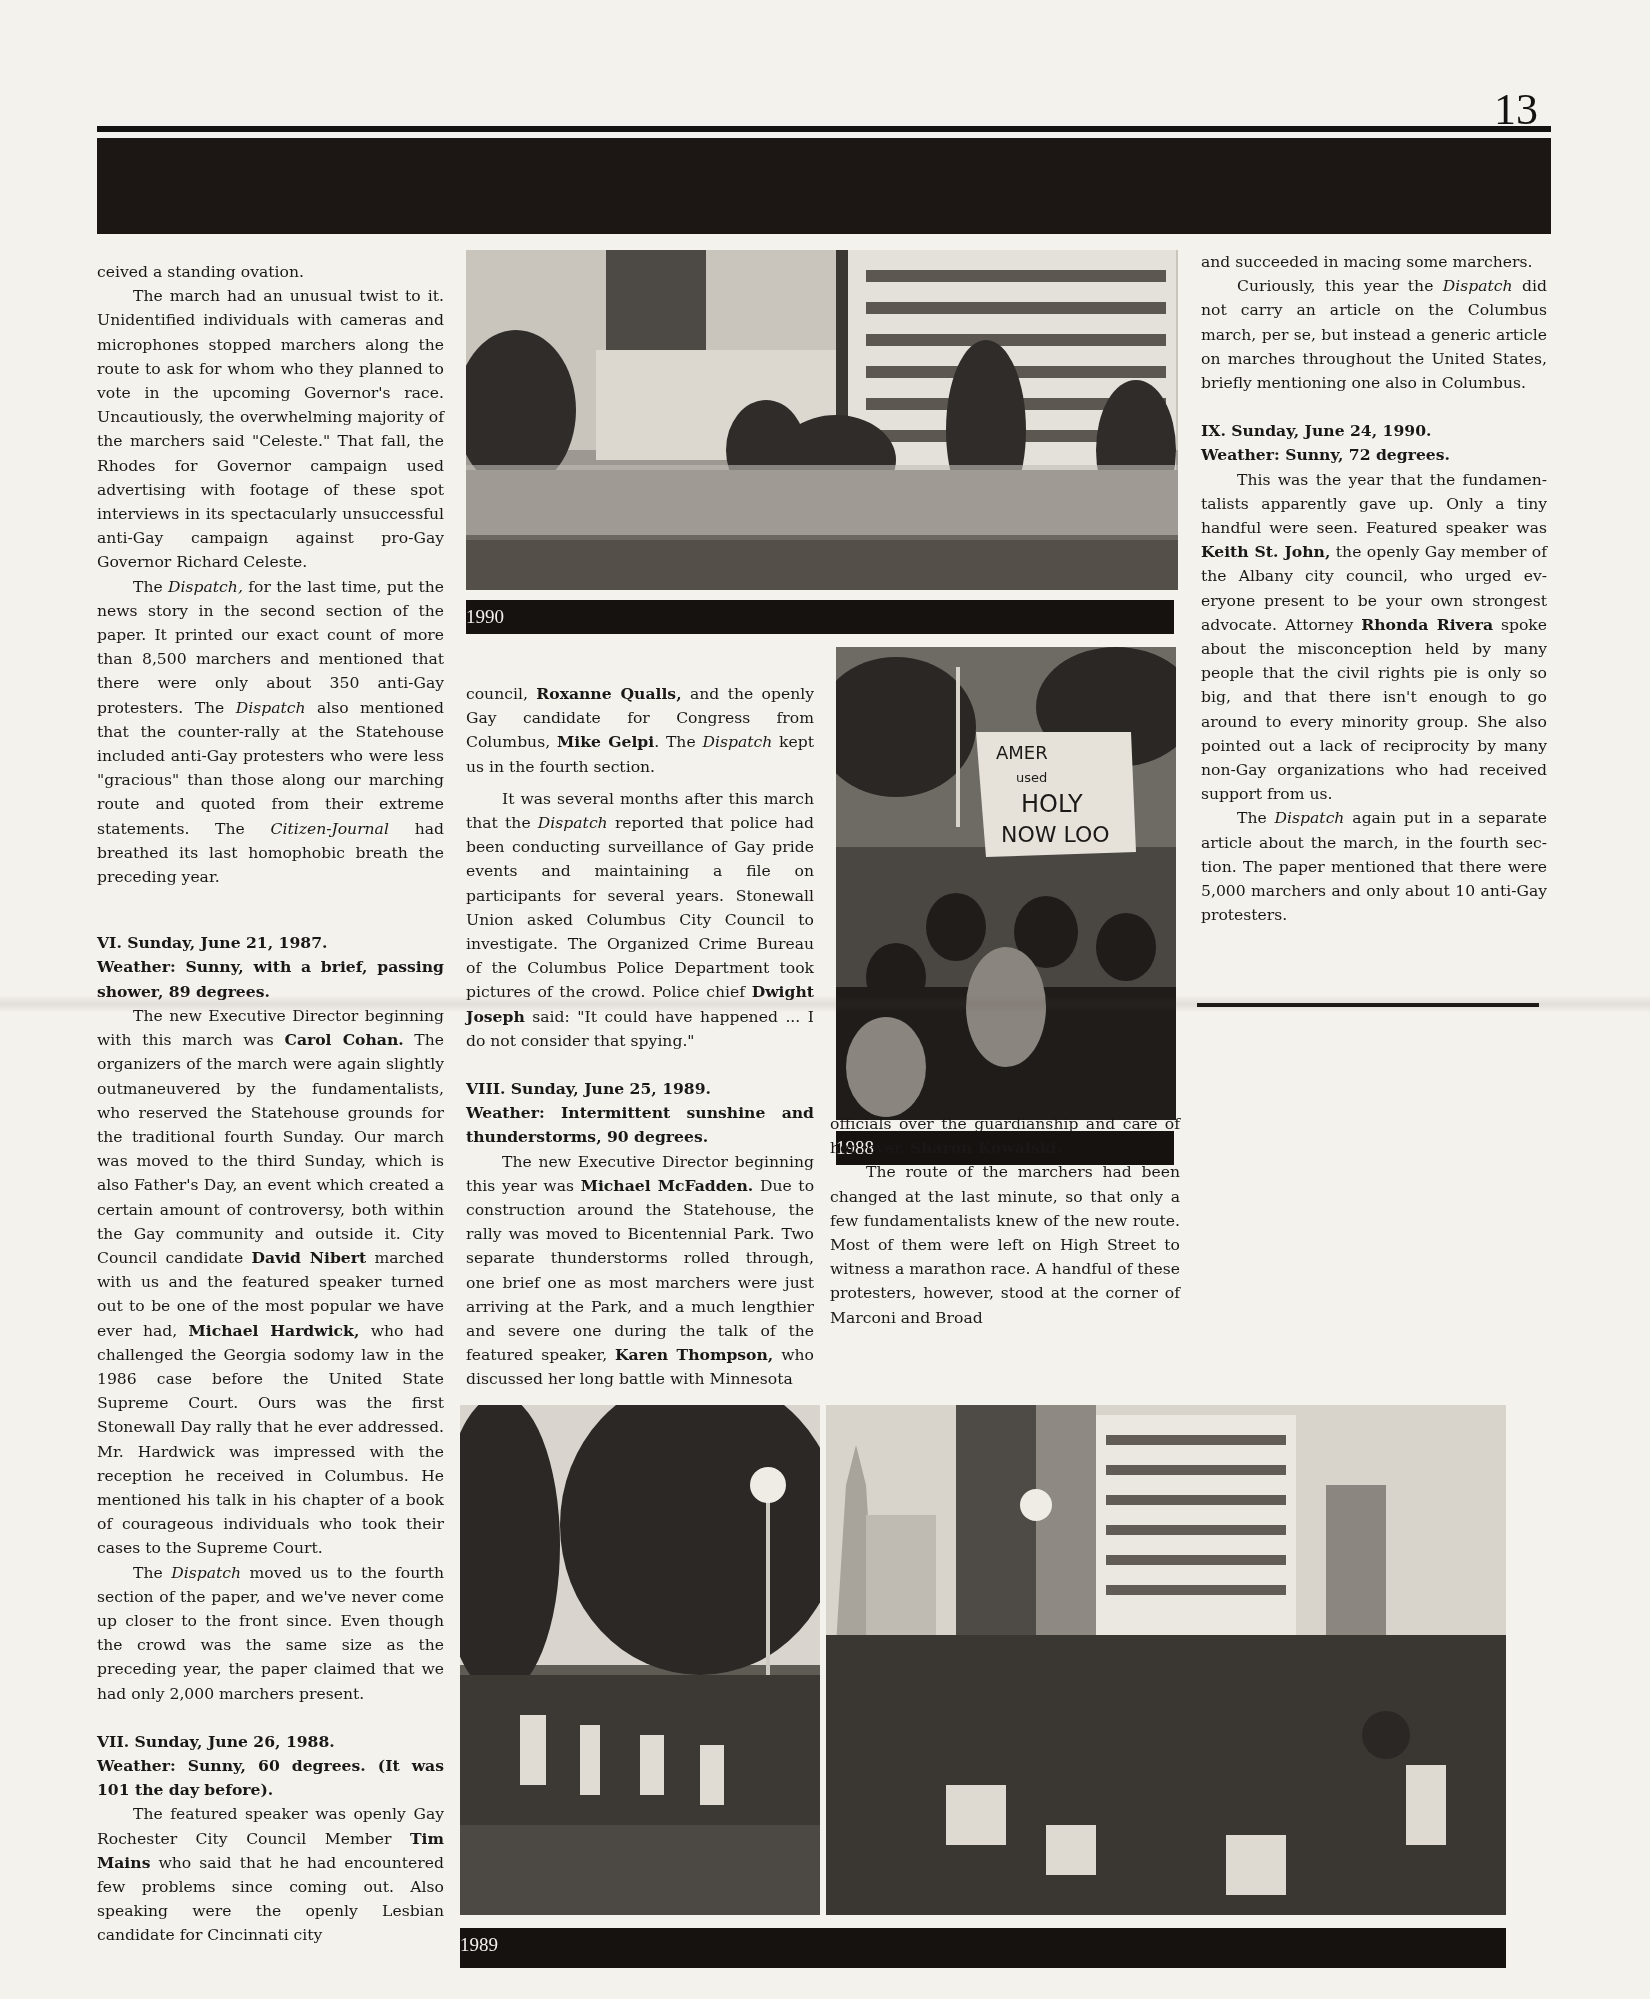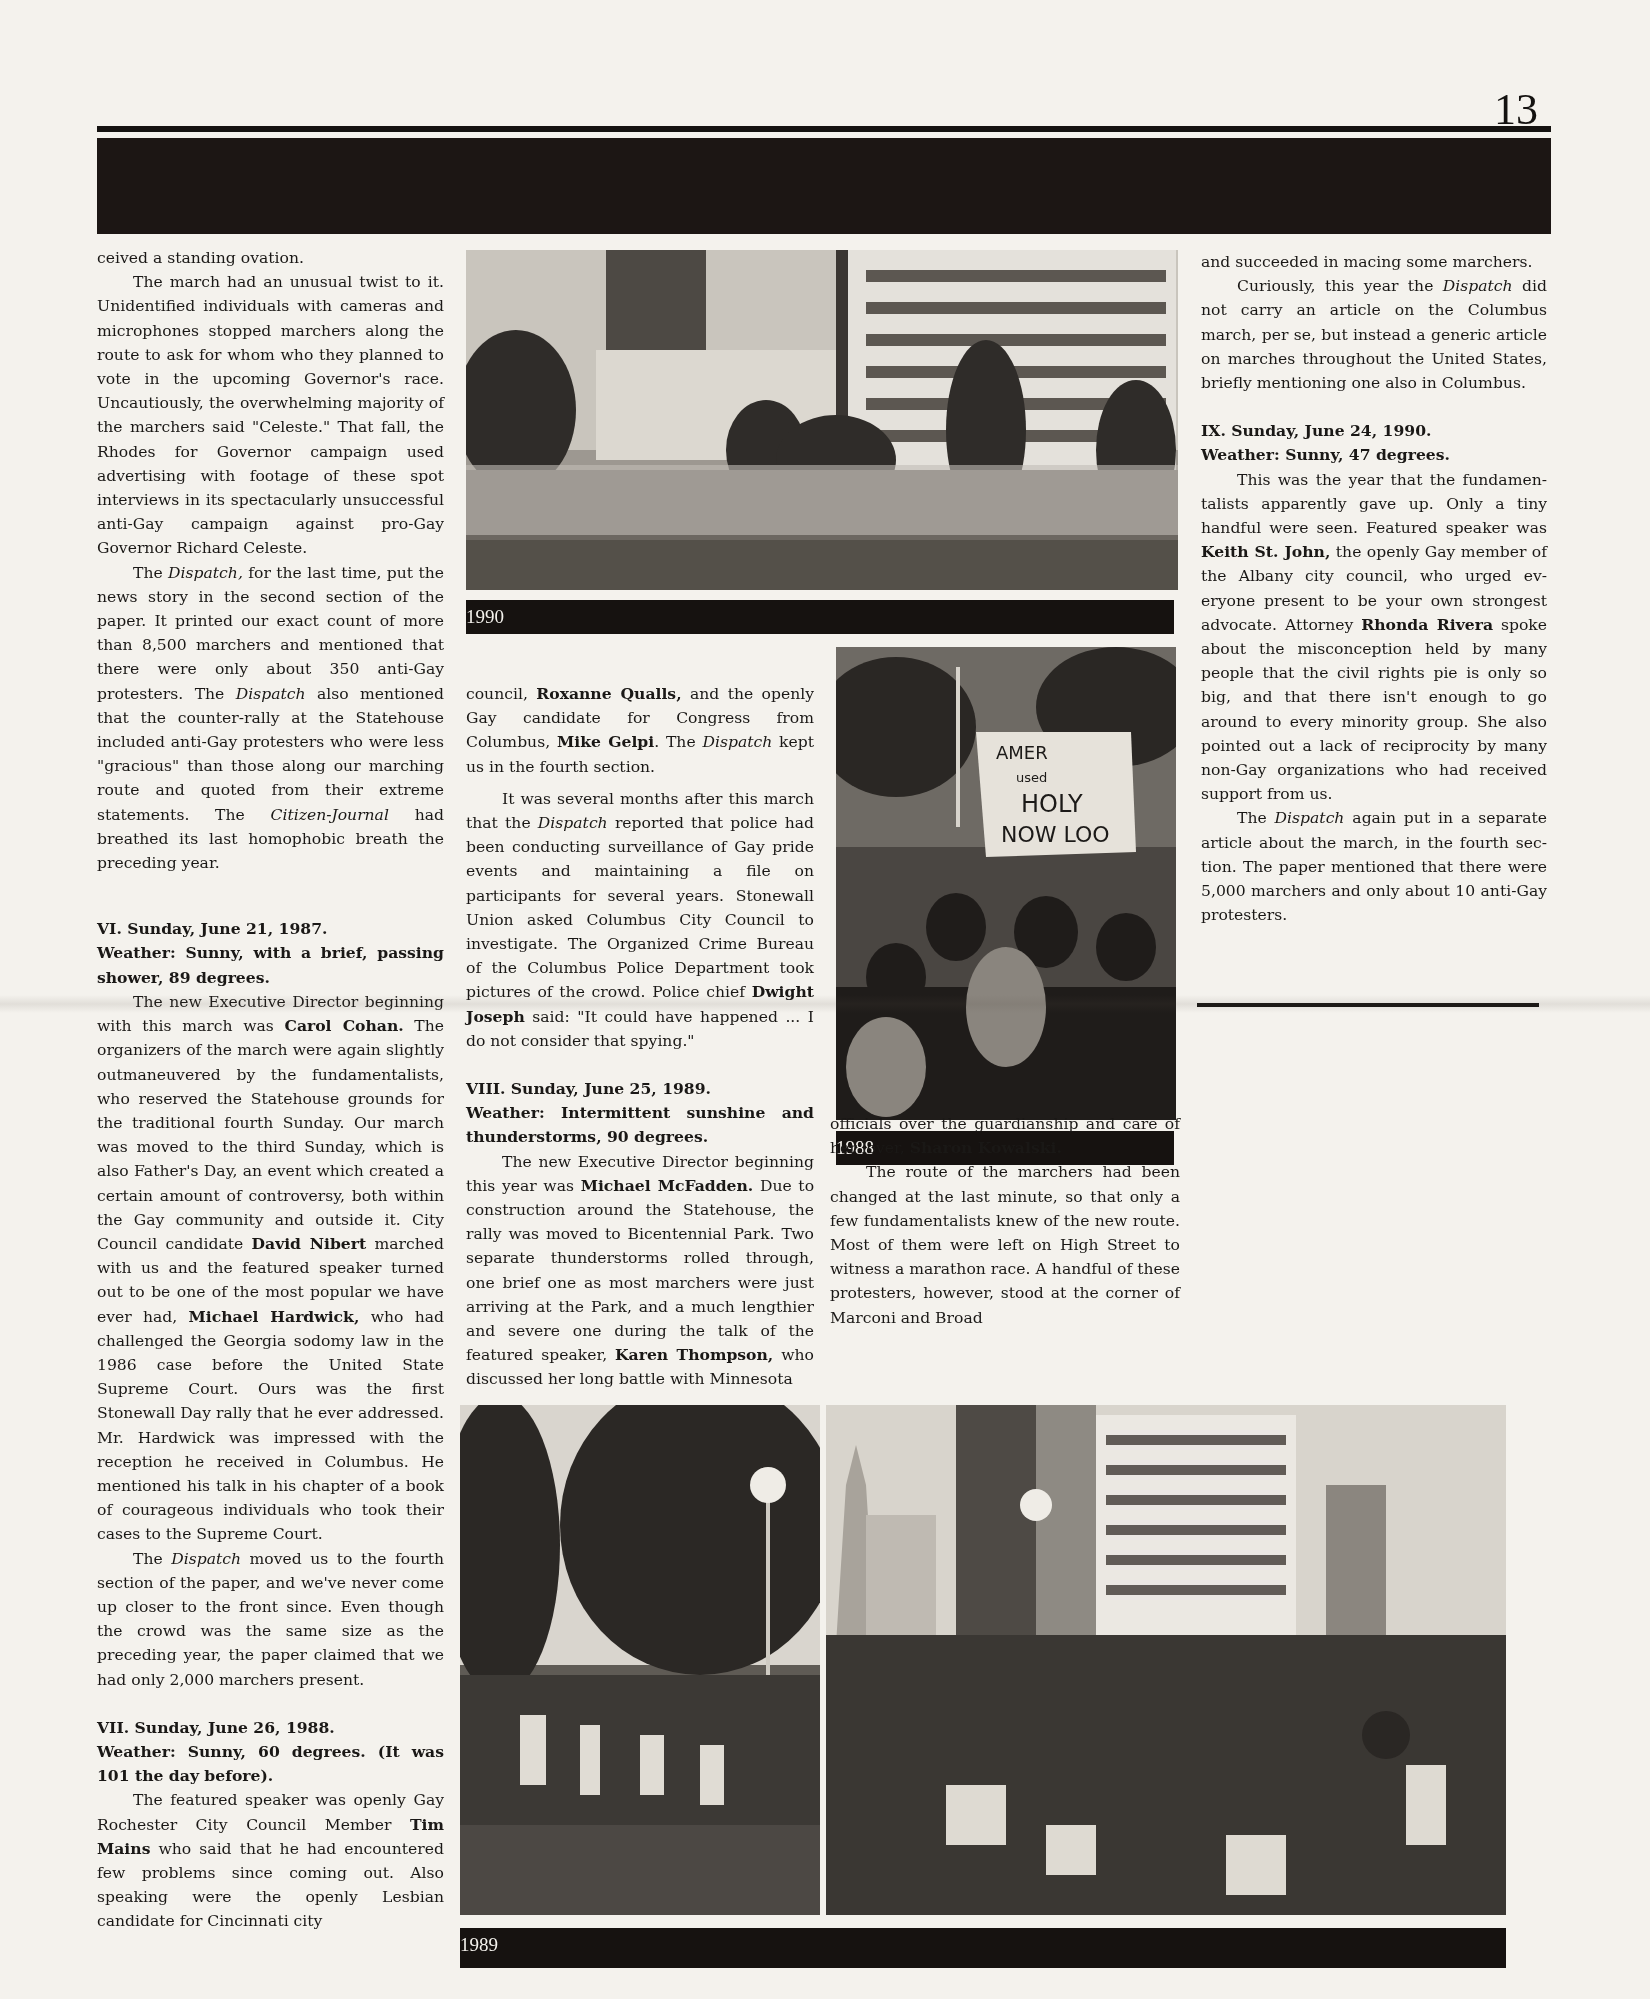--- a/index.html
+++ b/index.html
@@ -23,21 +23,21 @@
   .col {
     position: absolute; font-size: 15.6px; line-height: 24.2px; text-align: justify;
     hyphens: manual;
   }
   .col p { margin: 0; text-indent: 36px; }
   .col p.noindent { text-indent: 0; }
   .col .sec-head { font-weight: bold; text-indent: 0; margin-top: 24px; }
   .col .weather { font-weight: bold; text-indent: 0; }
   .col b { font-weight: bold; }
   .col i { font-style: italic; }
-  #col1 { left: 97px; top: 246px; width: 347px; }
+  #col1 { left: 97px; top: 260px; width: 347px; }
   #col2a { left: 466px; top: 642px; width: 348px; margin-top: 40px; }
   #col3a { left: 830px; top: 1112px; width: 350px; }
   #col4 { left: 1201px; top: 250px; width: 346px; }
   .photo {
     position: absolute; overflow: hidden; background: #8b5cf6;
   }
   .photo svg { display: block; width: 100%; height: 100%; }
   .caption-bar {
     position: absolute; background: #161210; color: #f4f2ed;
     font-family: "Liberation Serif", serif; font-size: 19px; line-height: 34px;
@@ -143,21 +143,21 @@
 
 <div id="col3a" class="col">
   <p class="noindent"><span>officials over the guardianship and care of her lover, </span><b>Sharon Kowalski.</b></p>
   <p>The route of the marchers had been changed at the last minute, so that only a few fundamentalists knew of the new route. Most of them were left on High Street to witness a marathon race. A handful of these protesters, however, stood at the corner of Marconi and Broad</p>
 </div>
 
 <div id="col4" class="col">
   <p class="noindent">and succeeded in macing some marchers.</p>
   <p><span>Curiously, this year the </span><i>Dispatch</i><span> did not carry an article on the Columbus march, per se, but instead a generic arti­cle on marches throughout the United States, briefly mentioning one also in Columbus.</span></p>
   <p class="sec-head">IX. Sunday, June 24, 1990.</p>
-  <p class="weather">Weather: Sunny, 47 degrees.</p>
+  <p class="weather">Weather: Sunny, 72 degrees.</p>
   <p><span>This was the year that the fundamen­talists apparently gave up. Only a tiny handful were seen. Featured speaker was </span><b>Keith St. John,</b><span> the openly Gay member of the Albany city council, who urged ev­eryone present to be your own strongest advocate. Attorney </span><b>Rhonda Rivera</b><span> spoke about the misconception held by many people that the civil rights pie is only so big, and that there isn't enough to go around to every minority group. She also pointed out a lack of reciprocity by many non-Gay organizations who had re­ceived support from us.</span></p>
   <p><span>The </span><i>Dispatch</i><span> again put in a separate article about the march, in the fourth sec­tion. The paper mentioned that there were 5,000 marchers and only about 10 anti-Gay protesters.</span></p>
 </div>
 <div class="rule-end"></div>
 
 <div class="photo" style="left:460px;top:1405px;width:360px;height:510px">
   <svg viewBox="0 0 360 510" preserveAspectRatio="none">
     <rect width="360" height="510" fill="#5f5b55"></rect>
     <rect width="360" height="260" fill="#d9d5ce"></rect>
     <g fill="#2b2825">

